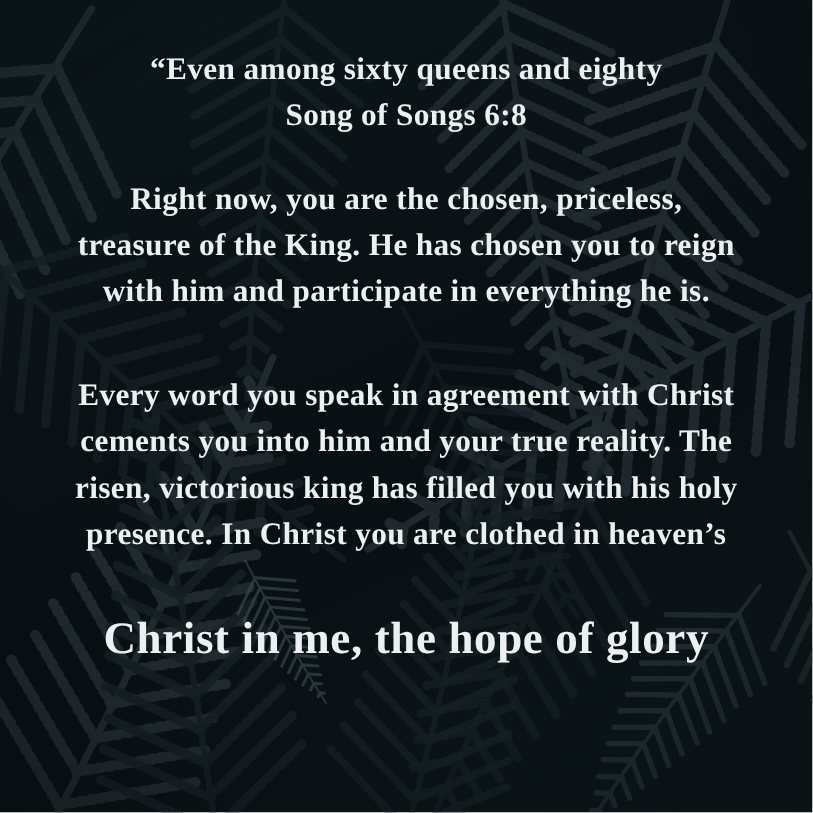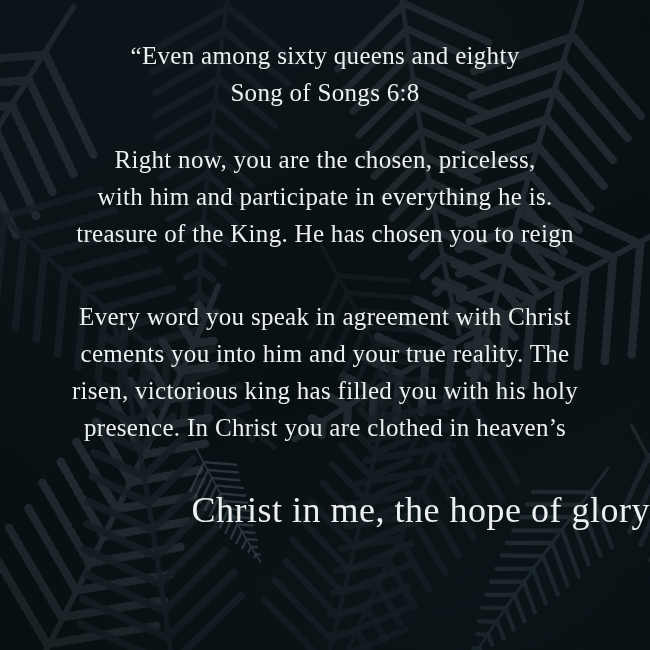--- a/index.html
+++ b/index.html
@@ -10,20 +10,21 @@
     --fern-light:#43535a;
     --text:#edf0f0;
   }
   html,body{margin:0;padding:0;}
   .canvas{
     position:relative;
     width:650px;height:650px;
     overflow:hidden;
     background:linear-gradient(155deg, var(--background) 0%, var(--background-deep) 55%, var(--background) 100%);
     font-family:"Liberation Serif", serif;
+    font-weight:bold;
   }
   .bg{
     position:absolute;left:0;top:0;width:650px;height:650px;
     display:block;
   }
   .f-faint{stroke:var(--fern-faint);}
   .f-mid{stroke:var(--fern);}
   .f-light{stroke:var(--fern-light);}
   .vignette{
     position:absolute;inset:0;
@@ -42,21 +43,20 @@
   .block{margin:0;}
   .block-p1{margin-top:30px;text-align:center;}
   .block-p2{margin-top:46px;}
   .line{white-space:nowrap;}
   .tagline{
     margin-top:40px;
     font-size:36px;
     line-height:48px;
     letter-spacing:0.5px;
     white-space:nowrap;
-    text-align:right;
   }
 </style>
 </head>
 <body>
 
 <div class="canvas">
 
   <svg class="bg" viewBox="0 0 650 650" aria-hidden="true">
     <defs>
       <g id="frond" fill="none" stroke-linecap="round">
@@ -115,22 +115,22 @@
 
   <div class="content">
 
     <div class="block">
       <div class="line">“Even among sixty queens and eighty</div>
       <div class="line">Song of Songs 6:8</div>
     </div>
 
     <div class="block block-p1">
       <div class="line">Right now, you are the chosen, priceless,</div>
+      <div class="line">treasure of the King. He has chosen you to reign</div>
       <div class="line">with him and participate in everything he is.</div>
-      <div class="line">treasure of the King. He has chosen you to reign</div>
     </div>
 
     <div class="block block-p2">
       <div class="line">Every word you speak in agreement with Christ</div>
       <div class="line">cements you into him and your true reality. The</div>
       <div class="line">risen, victorious king has filled you with his holy</div>
       <div class="line">presence. In Christ you are clothed in heaven’s</div>
     </div>
 
     <div class="tagline">Christ in me, the hope of glory</div>

